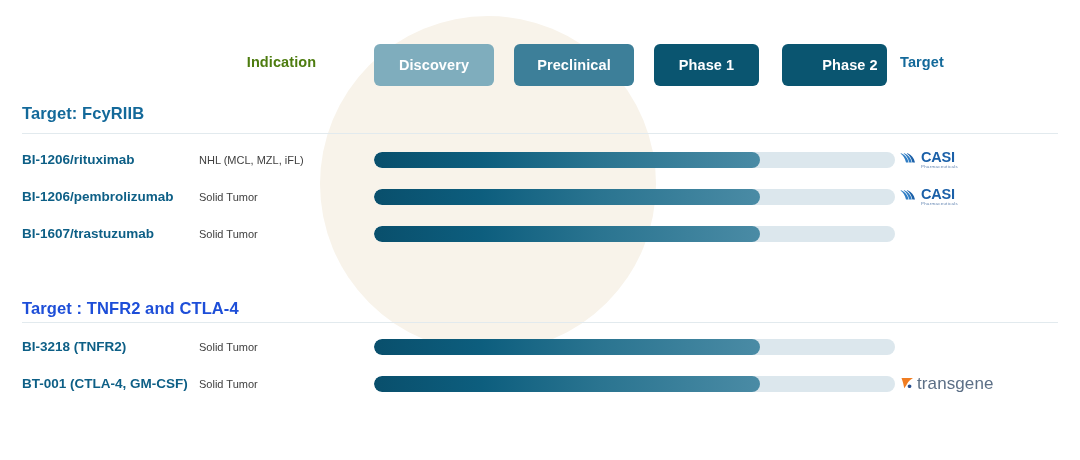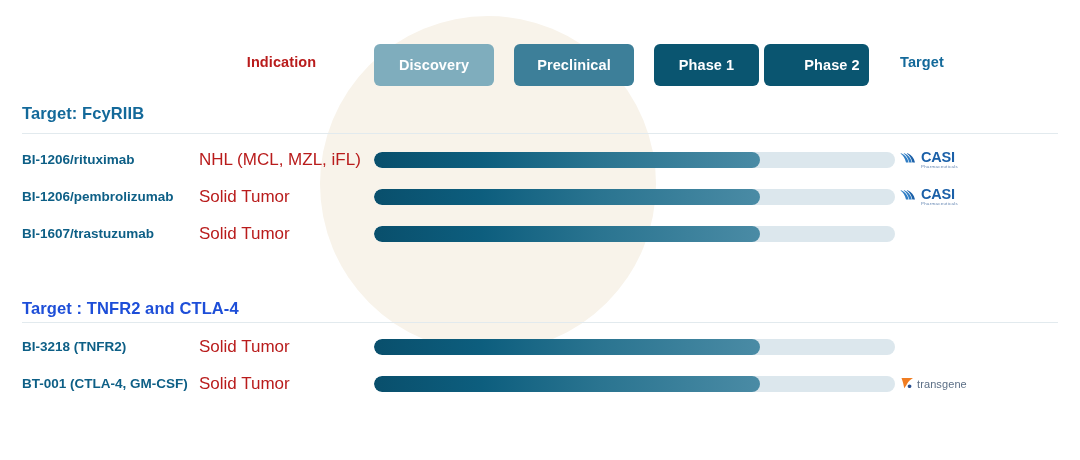--- a/index.html
+++ b/index.html
@@ -81,21 +81,21 @@
     font-weight: bold;
     display: flex;
     align-items: center;
     justify-content: center;
     letter-spacing: .1px;
     box-sizing: border-box;
   }
   .chip-0 { left: 0px;   width: 120px; background: #7fadbd; }
   .chip-1 { left: 140px; width: 120px; background: #3d7f99; }
   .chip-2 { left: 280px; width: 105px; background: #0a5570; }
-  .chip-3 { left: 390px; width: 105px; background: #0a5570; padding-left: 31px; }
+  .chip-3 { left: 408px; width: 105px; background: #0a5570; padding-left: 31px; }
 
   
   .group-title {
     position: absolute;
     left: 22px;
     font-size: 16.5px;
     font-weight: bold;
     color: #13699a;
     letter-spacing: .1px;
     white-space: nowrap;
@@ -118,22 +118,22 @@
     font-size: 13.5px;
     font-weight: bold;
     color: #0d5f86;
     line-height: 32px;
     white-space: nowrap;
   }
   .cell-ind {
     position: absolute;
     left: 199px; top: 0;
     width: 170px;
-    font-size: 17px;
-    color: #b91c1c;
+    font-size: 11px;
+    color: #404040;
     line-height: 32px;
     white-space: nowrap;
   }
 
   .bar-track {
     position: absolute;
     left: 374px;
     top: 8px;
     width: 521px;
     height: 16px;
@@ -177,37 +177,37 @@
   .logo-casi .subword {
     font-size: 4.3px;
     color: #5b7fae;
     letter-spacing: .35px;
     line-height: 6px;
   }
 
   .logo-transgene { display: flex; align-items: center; height: 22px; }
   .logo-transgene .mark { flex: 0 0 auto; margin-right: 1px; }
   .logo-transgene .wordmark {
-    font-size: 11px;
+    font-size: 17px;
     color: #5c6f86;
     letter-spacing: .1px;
   }
 </style>
 </head>
 <body>
 
 <div id="pipeline">
 
   <div class="bg-circle" style="background: rgb(248, 243, 234);"></div>
 
   <div class="content">
 
     <div class="header-row">
 
-      <div class="hdr-indication" style="color: #b91c1c;">Indication</div>
+      <div class="hdr-indication" style="color: #4d7c0f;">Indication</div>
 
       <div class="phase-chips">
         <div class="chip chip-1" style="background: rgb(61, 127, 153);">Preclinical</div>
         <div class="chip chip-0" style="background: rgb(127, 173, 189);">Discovery</div>
         <div class="chip chip-2" style="background: rgb(10, 85, 112);">Phase 1</div>
         <div class="chip chip-3" style="background: rgb(10, 85, 112);">Phase 2</div>
       </div>
 
       <div class="hdr-partner" style="color: rgb(19, 105, 154);">Target</div>
     </div>

